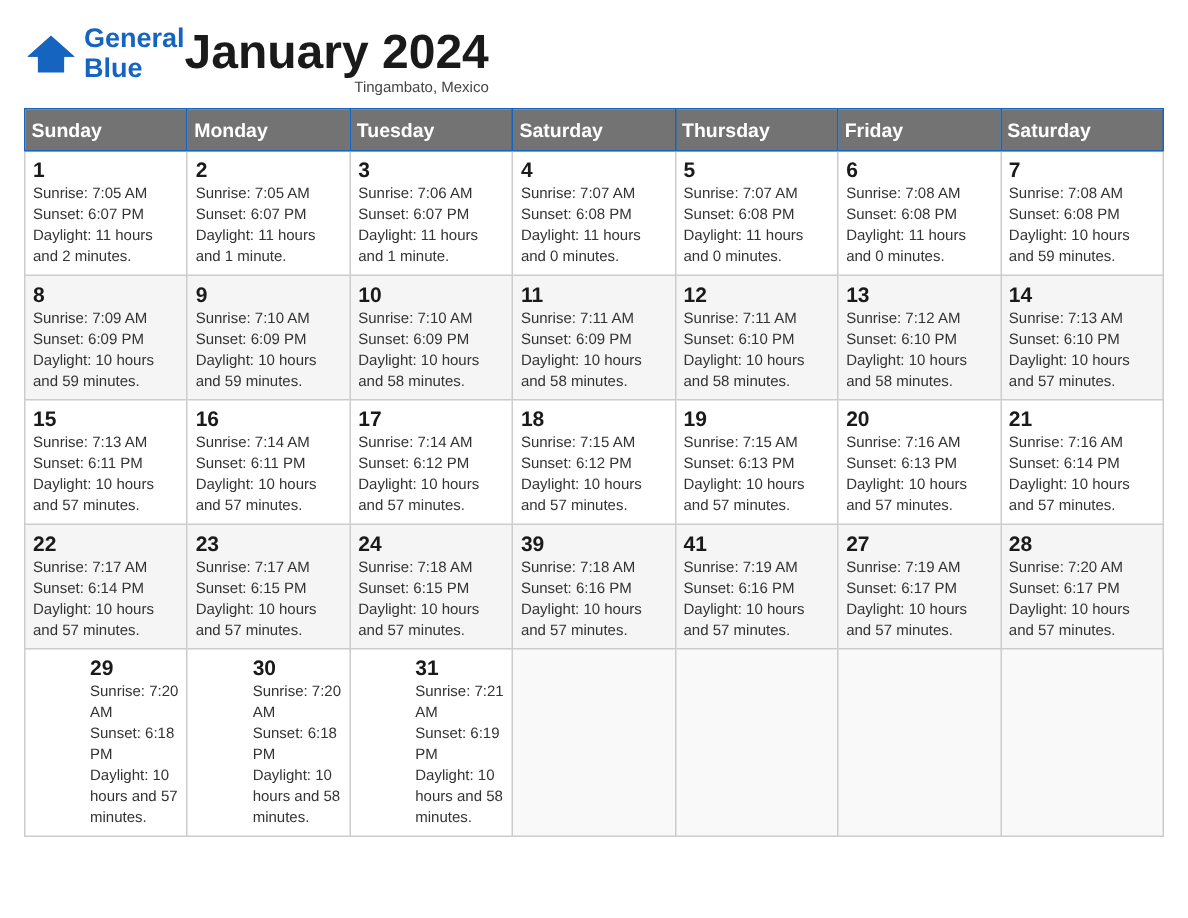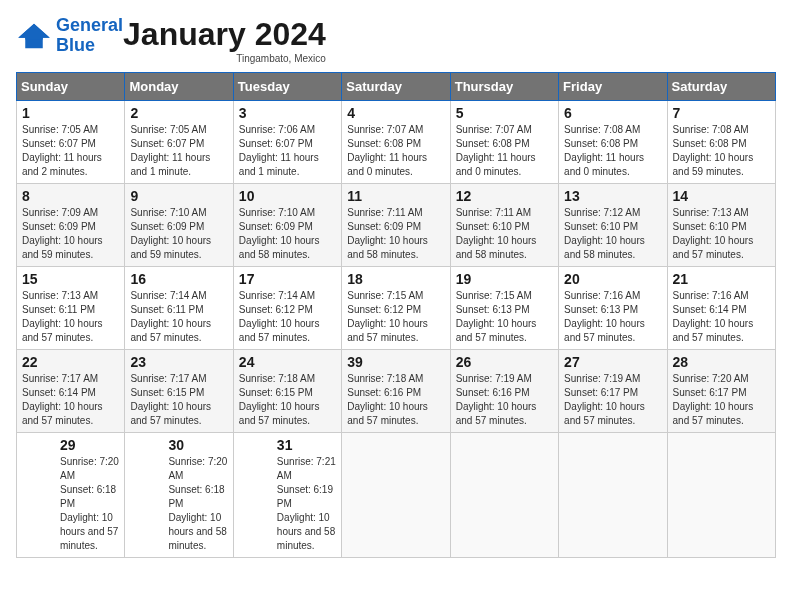--- a/index.html
+++ b/index.html
@@ -224,21 +224,21 @@
         </td>
         <td>
           <span class="day-number">24</span>
           <div class="day-info">Sunrise: 7:18 AM<br>Sunset: 6:15 PM<br>Daylight: 10 hours and 57 minutes.</div>
         </td>
         <td>
           <span class="day-number">39</span>
           <div class="day-info">Sunrise: 7:18 AM<br>Sunset: 6:16 PM<br>Daylight: 10 hours and 57 minutes.</div>
         </td>
         <td>
-          <span class="day-number">26</span>
+          <span class="day-number">41</span>
           <div class="day-info">Sunrise: 7:19 AM<br>Sunset: 6:16 PM<br>Daylight: 10 hours and 57 minutes.</div>
         </td>
         <td>
           <span class="day-number">27</span>
           <div class="day-info">Sunrise: 7:19 AM<br>Sunset: 6:17 PM<br>Daylight: 10 hours and 57 minutes.</div>
         </td>
         <td>
           <span class="day-number">28</span>
           <div class="day-info">Sunrise: 7:20 AM<br>Sunset: 6:17 PM<br>Daylight: 10 hours and 57 minutes.</div>
         </td>

